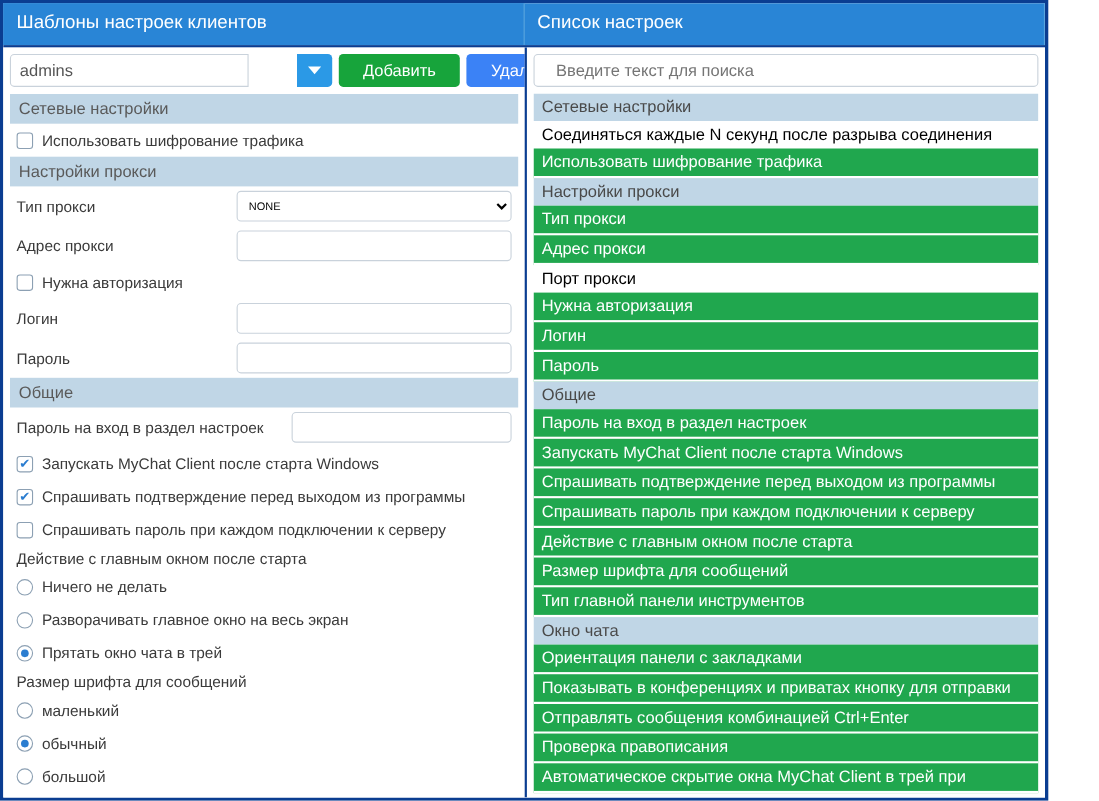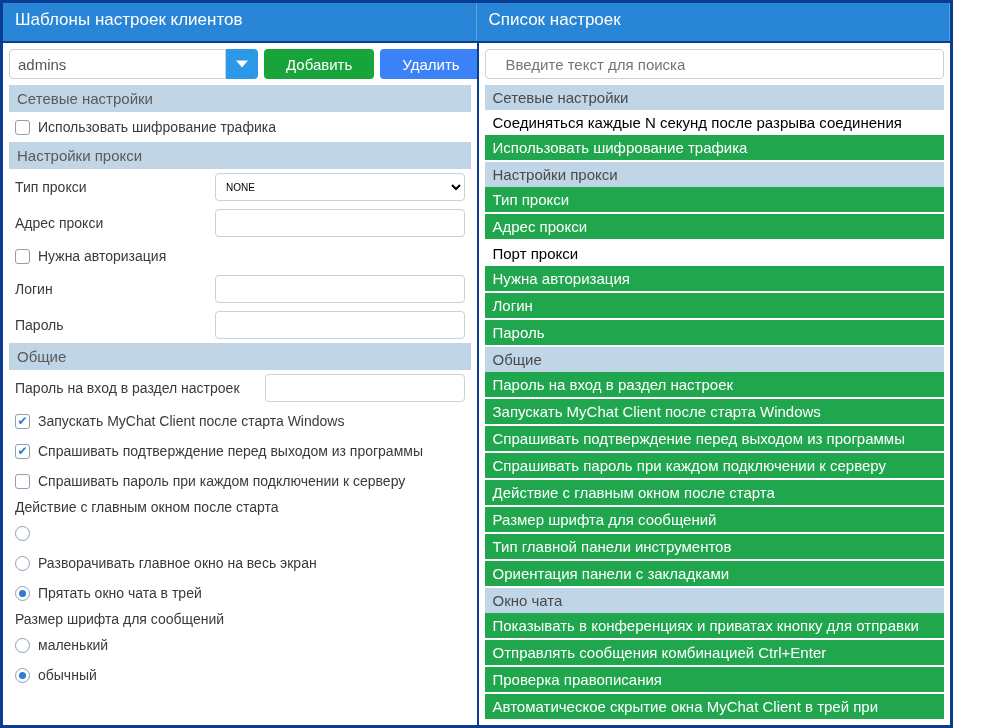--- a/index.html
+++ b/index.html
@@ -50,20 +50,21 @@
   .right-pane { border-left: 2px solid #0a3d91; }
   .toolbar {
     display: flex;
     gap: 6px;
     margin-bottom: 6px;
   }
   .select-wrap {
     flex: 1;
     display: flex;
     position: relative;
+    gap: 44px;
   }
   .select-input {
     flex: 1;
     height: 30px;
     border: 1px solid #c9d2db;
     border-radius: 4px 0 0 4px;
     padding: 0 8px;
     font-size: 15px;
     color: #555;
   }
@@ -246,38 +247,43 @@
           <span class="row-label full">Спрашивать подтверждение перед выходом из программы</span>
         </div>
         <div class="row">
           <span class="checkbox"></span>
           <span class="row-label full">Спрашивать пароль при каждом подключении к серверу</span>
         </div>
 
         <div class="group-title">Действие с главным окном после старта</div>
         <div class="row">
           <span class="radio"></span>
+          <span class="row-label full">Ничего не делать</span>
         </div>
         <div class="row">
           <span class="radio"></span>
           <span class="row-label full">Разворачивать главное окно на весь экран</span>
         </div>
         <div class="row">
           <span class="radio checked"></span>
           <span class="row-label full">Прятать окно чата в трей</span>
         </div>
 
         <div class="group-title">Размер шрифта для сообщений</div>
         <div class="row">
           <span class="radio"></span>
           <span class="row-label full">маленький</span>
         </div>
         <div class="row">
           <span class="radio checked"></span>
           <span class="row-label full">обычный</span>
+        </div>
+        <div class="row">
+          <span class="radio"></span>
+          <span class="row-label full">большой</span>
         </div>
         <div class="row">
           
           
         </div>
 
       </div>
     </div>
 
     <div class="right-pane">
@@ -294,22 +300,22 @@
           <div class="list-row green">Логин</div>
           <div class="list-row green">Пароль</div>
           <div class="list-row header">Общие</div>
           <div class="list-row green">Пароль на вход в раздел настроек</div>
           <div class="list-row green">Запускать MyChat Client после старта Windows</div>
           <div class="list-row green">Спрашивать подтверждение перед выходом из программы</div>
           <div class="list-row green">Спрашивать пароль при каждом подключении к серверу</div>
           <div class="list-row green">Действие с главным окном после старта</div>
           <div class="list-row green">Размер шрифта для сообщений</div>
           <div class="list-row green">Тип главной панели инструментов</div>
+          <div class="list-row header">Окно чата</div>
           <div class="list-row green">Ориентация панели с закладками</div>
-          <div class="list-row header">Окно чата</div>
           <div class="list-row green">Показывать в конференциях и приватах кнопку для отправки</div>
           <div class="list-row green">Отправлять сообщения комбинацией Ctrl+Enter</div>
           <div class="list-row green">Проверка правописания</div>
           <div class="list-row green">Автоматическое скрытие окна MyChat Client в трей при</div>
         </div>
     </div>
 
   </div>
 </div>
 

